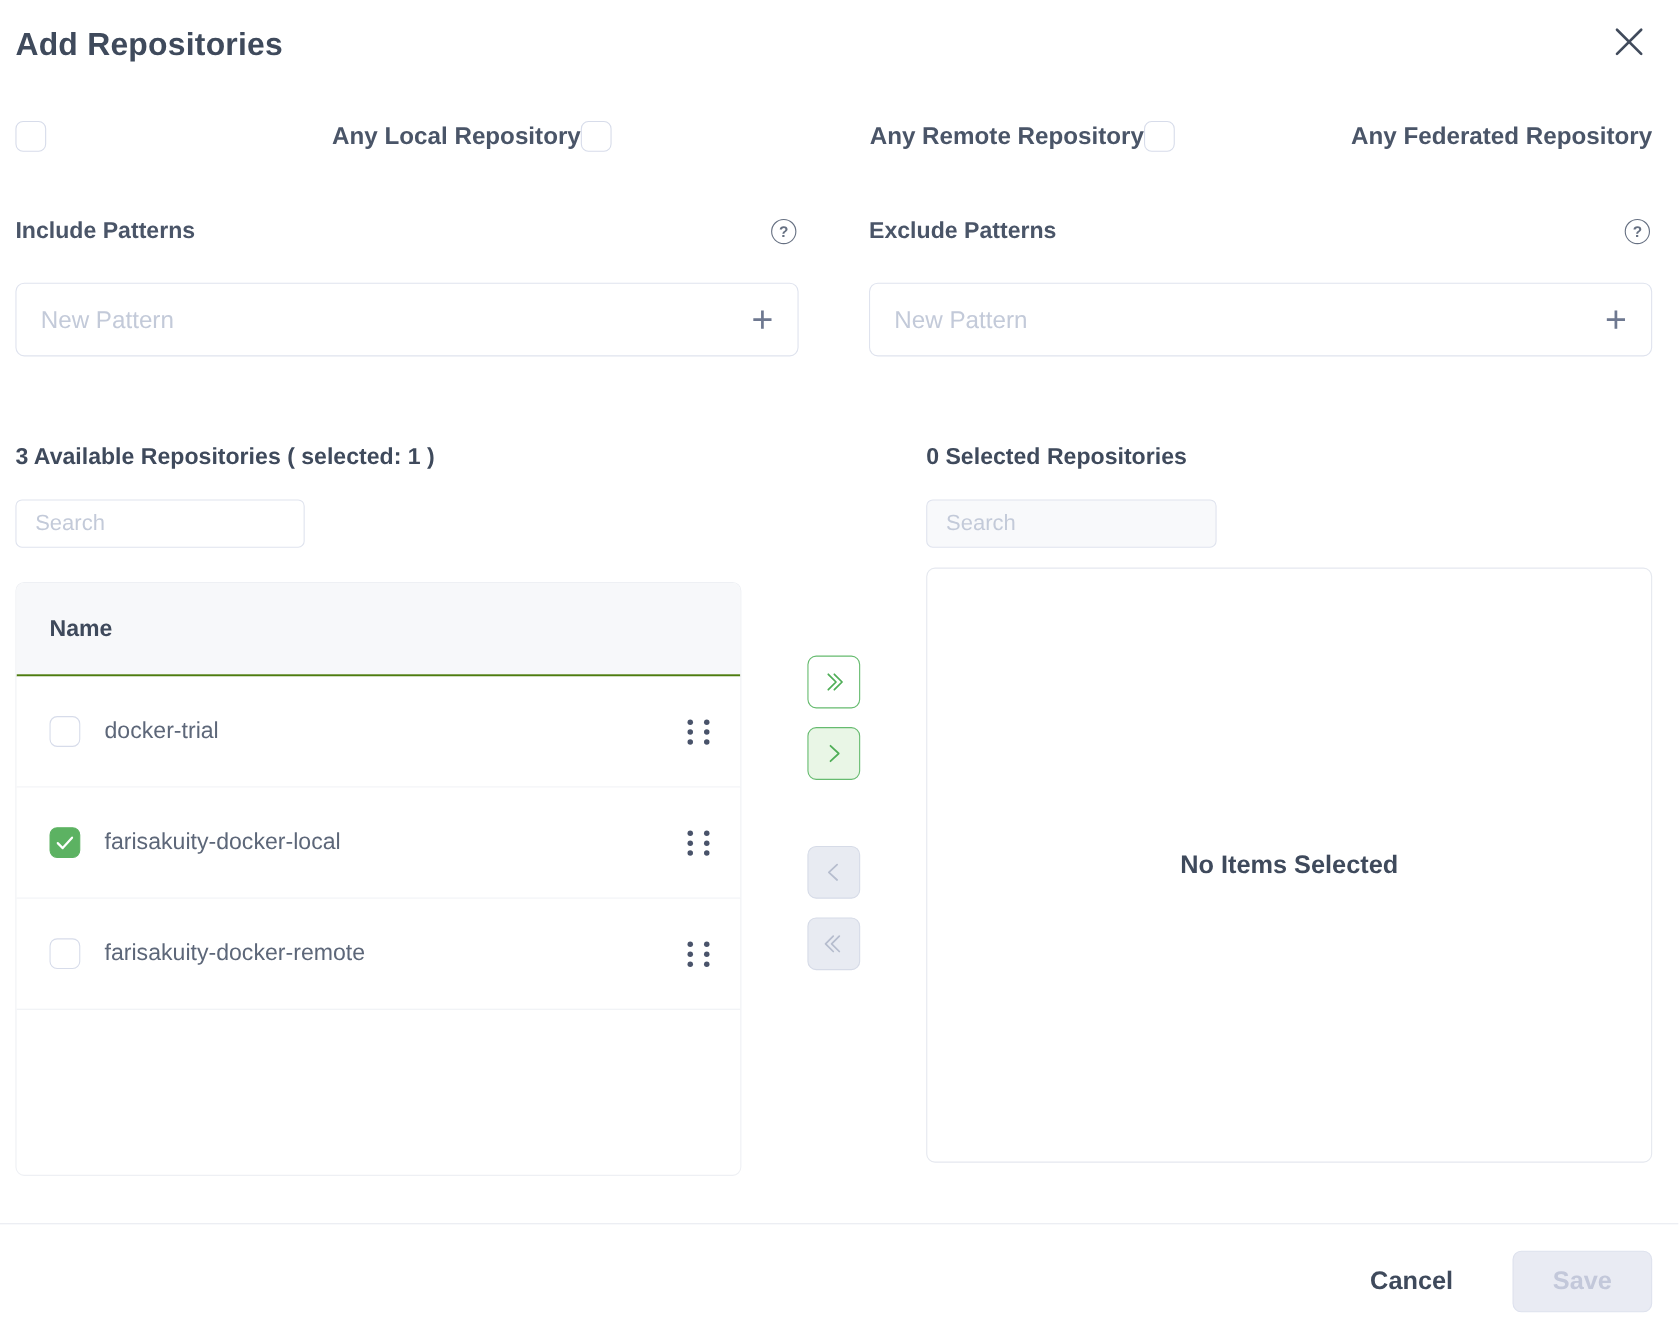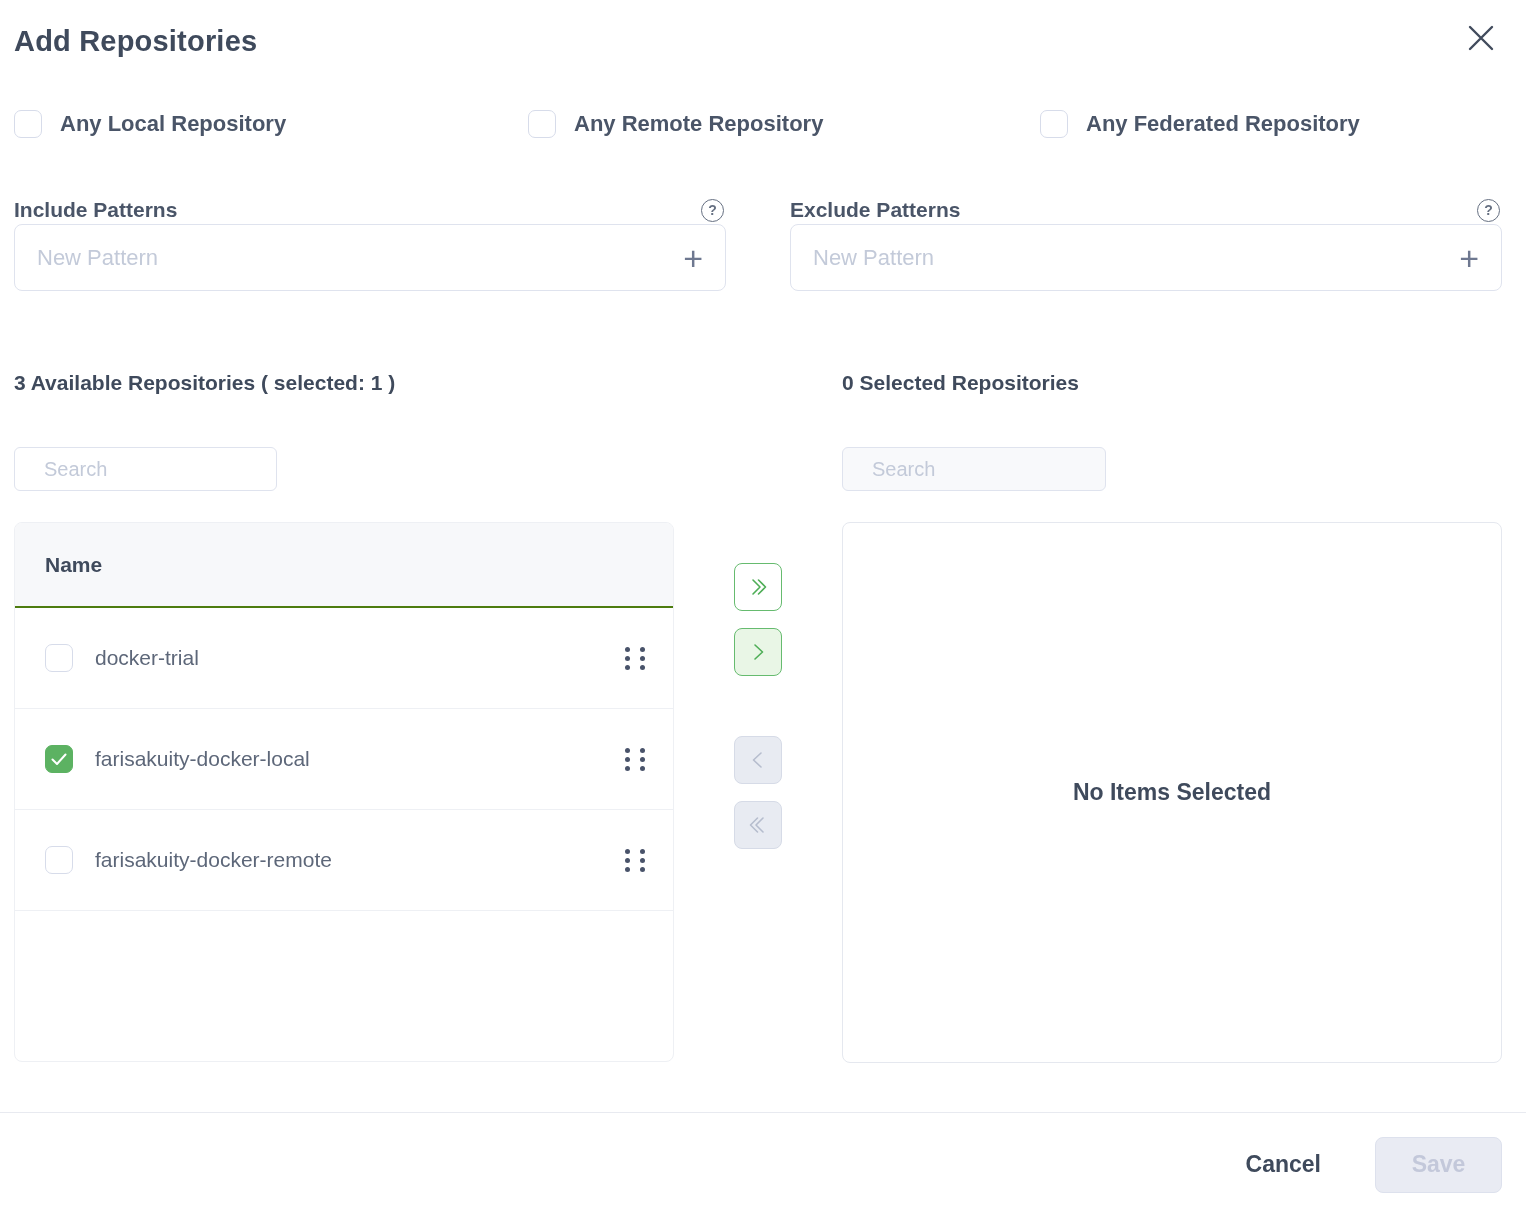--- a/index.html
+++ b/index.html
@@ -25,51 +25,51 @@
     border: 1px solid #d7dcea; border-radius: 7px;
     background: #fff; display: inline-flex; align-items: center; justify-content: center;
     cursor: pointer;
   }
   .checkbox svg { display: none; }
   .checkbox.checked { background: #5cb262; border-color: #5cb262; }
   .checkbox.checked svg { display: block; }
 
   
   .filters { margin-top: 52px; display: grid; grid-template-columns: 514px 512px 1fr; align-items: center; }
-  .filter { display: flex; align-items: center; }
+  .filter { display: flex; align-items: center; justify-content: space-between; }
   .filter-label { margin-left: 18px; font-size: 22px; font-weight: 600; color: #4a5568; }
 
   
   .patterns { margin-top: 60px; display: grid; grid-template-columns: 1fr 1fr; column-gap: 64px; }
   .pattern-head { display: flex; justify-content: space-between; align-items: center; }
   .pattern-label { font-size: 21px; font-weight: 600; color: #4a5568; }
   .help {
     width: 23px; height: 23px; border: 1.5px solid #667082; border-radius: 50%;
     display: inline-flex; align-items: center; justify-content: center;
     font-size: 14px; font-weight: 600; color: #667082; cursor: pointer; margin-right: 2px;
   }
   .pattern-input {
-    margin-top: 2px; height: 67px; border: 1px solid #dfe3ee; border-radius: 8px;
+    margin-top: 35px; height: 67px; border: 1px solid #dfe3ee; border-radius: 8px;
     display: flex; align-items: center; padding: 0 22px; background: #fff;
   }
   .pattern-input input {
     flex: 1; border: none; outline: none; font-family: inherit;
     font-size: 22px; color: #414b5c; background: transparent;
   }
   .pattern-input input::placeholder { color: #c3cad9; }
   .plus { font-size: 34px; font-weight: 400; color: #6e7890; line-height: 1; cursor: pointer; }
 
   
   .lists { margin-top: 80px; display: flex; }
   .list-col { width: 660px; }
   .list-col.right { margin-left: auto; }
   .list-title { font-size: 21px; font-weight: 600; color: #3f4a5c; }
   .search {
-    margin-top: 52px; width: 263px; height: 44px;
-    border: 1px solid #dfe3ee; border-radius: 6px; padding: 0 29px;
+    margin-top: 26px; width: 263px; height: 44px;
+    border: 1px solid #dfe3ee; border-radius: 6px; padding: 0 17px;
     font-family: inherit; font-size: 20px; color: #414b5c; background: #fff; outline: none;
     display: block;
   }
   .search::placeholder { color: #c3cad9; }
   .search.gray { background: #f8f9fb; width: 264px; }
 
   
   .repo-table {
     margin-top: 31px; height: 540px;
     border: 1px solid #eef0f4; border-radius: 8px; overflow: hidden; background: #fff;
@@ -102,21 +102,21 @@
   }
   .tbtn.green-outline { background: #fff; border: 1px solid #66bb6f; }
   .tbtn.green-fill { background: #e9f6e6; border: 1px solid #66bb6f; margin-top: 17px; }
   .tbtn.disabled { background: #e8ebf2; border: 1px solid #d6dbe7; cursor: default; }
   .tbtn.d1 { margin-top: 60px; }
   .tbtn.d2 { margin-top: 17px; }
   .tbtn svg { display: block; }
 
   
   .empty-panel {
-    margin-top: 31px; height: 541px;
+    margin-top: 18px; height: 541px;
     border: 1px solid #e5e8ef; border-radius: 8px; background: #fff;
     display: flex; align-items: center; justify-content: center;
   }
   .empty-text { font-size: 23px; font-weight: 600; color: #3f4a5c; }
 
   
   .footer {
     position: absolute; left: 0; right: 0; bottom: 0; height: 104px;
     border-top: 1px solid #e8eaf0; background: #fff;
     display: flex; align-items: center; justify-content: flex-end; padding-right: 24px;

